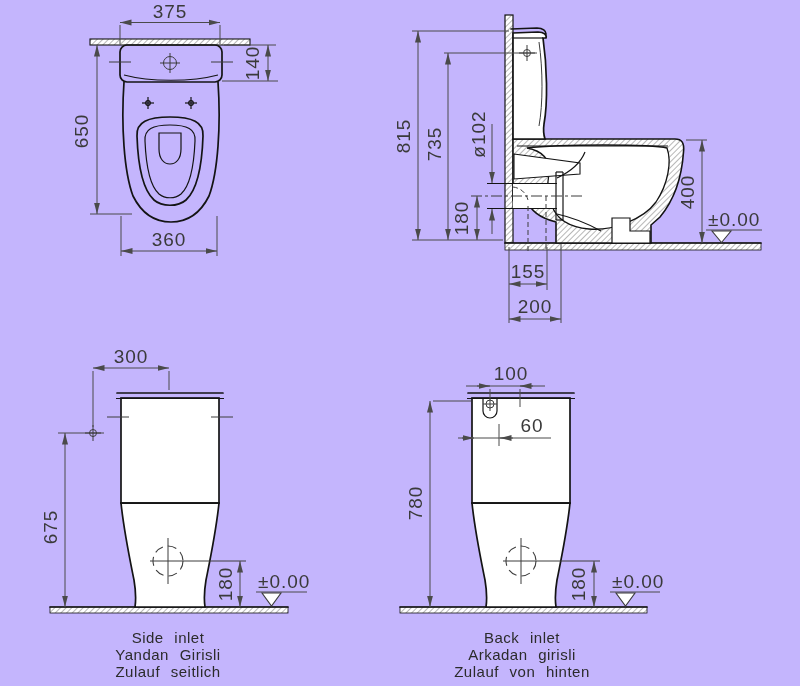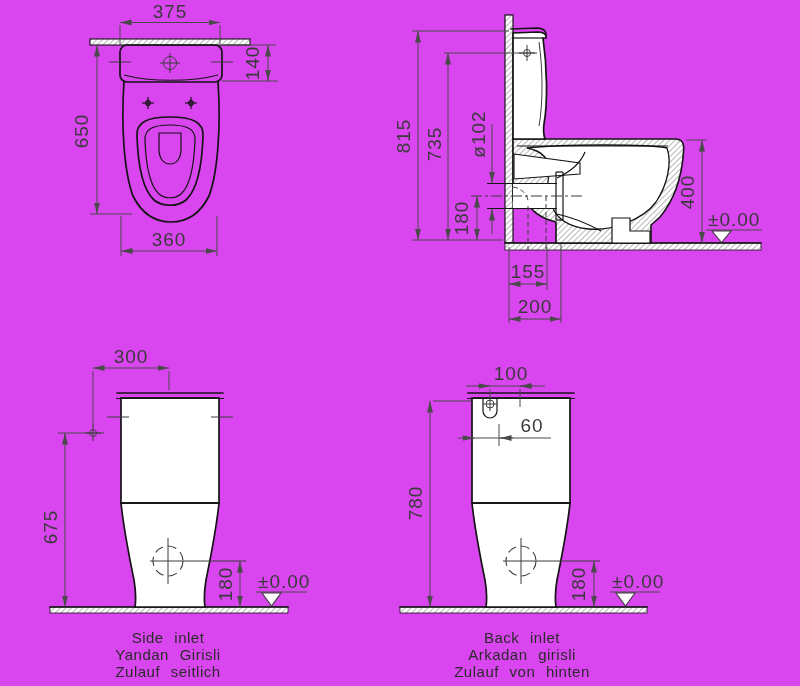--- a/index.html
+++ b/index.html
@@ -1,16 +1,16 @@
 <!DOCTYPE html>
 <html><head>
 <meta charset="utf-8">
 <style>
   html,body{margin:0;padding:0;background:#ffffff;}
-  #stage{position:relative;width:800px;height:686px;background:#d946ef;overflow:hidden;}
+  #stage{position:relative;width:800px;height:686px;background:#c4b5fd;overflow:hidden;}
   svg{display:block;}
   text{font-family:"Liberation Sans", sans-serif; fill:#333333;}
   .dimtxt{font-size:19px; letter-spacing:1px; fill:#3a3a3a;}
   .captxt{font-size:15px; letter-spacing:0.5px; word-spacing:6px; fill:#2b2b2b;}
   .ol{stroke:#141414; stroke-width:1.7; fill:none; stroke-linecap:round;}
   .ol2{stroke:#141414; stroke-width:1.2; fill:none;}
   .thin{stroke:#3d3d3d; stroke-width:1; fill:none;}
   .dim{stroke:#4a4a4a; stroke-width:1; fill:none;}
   .dash{stroke:#3d3d3d; stroke-width:1; fill:none; stroke-dasharray:5 3;}
   .axis{stroke:#3d3d3d; stroke-width:1; fill:none; stroke-dasharray:11 3 3 3;}

